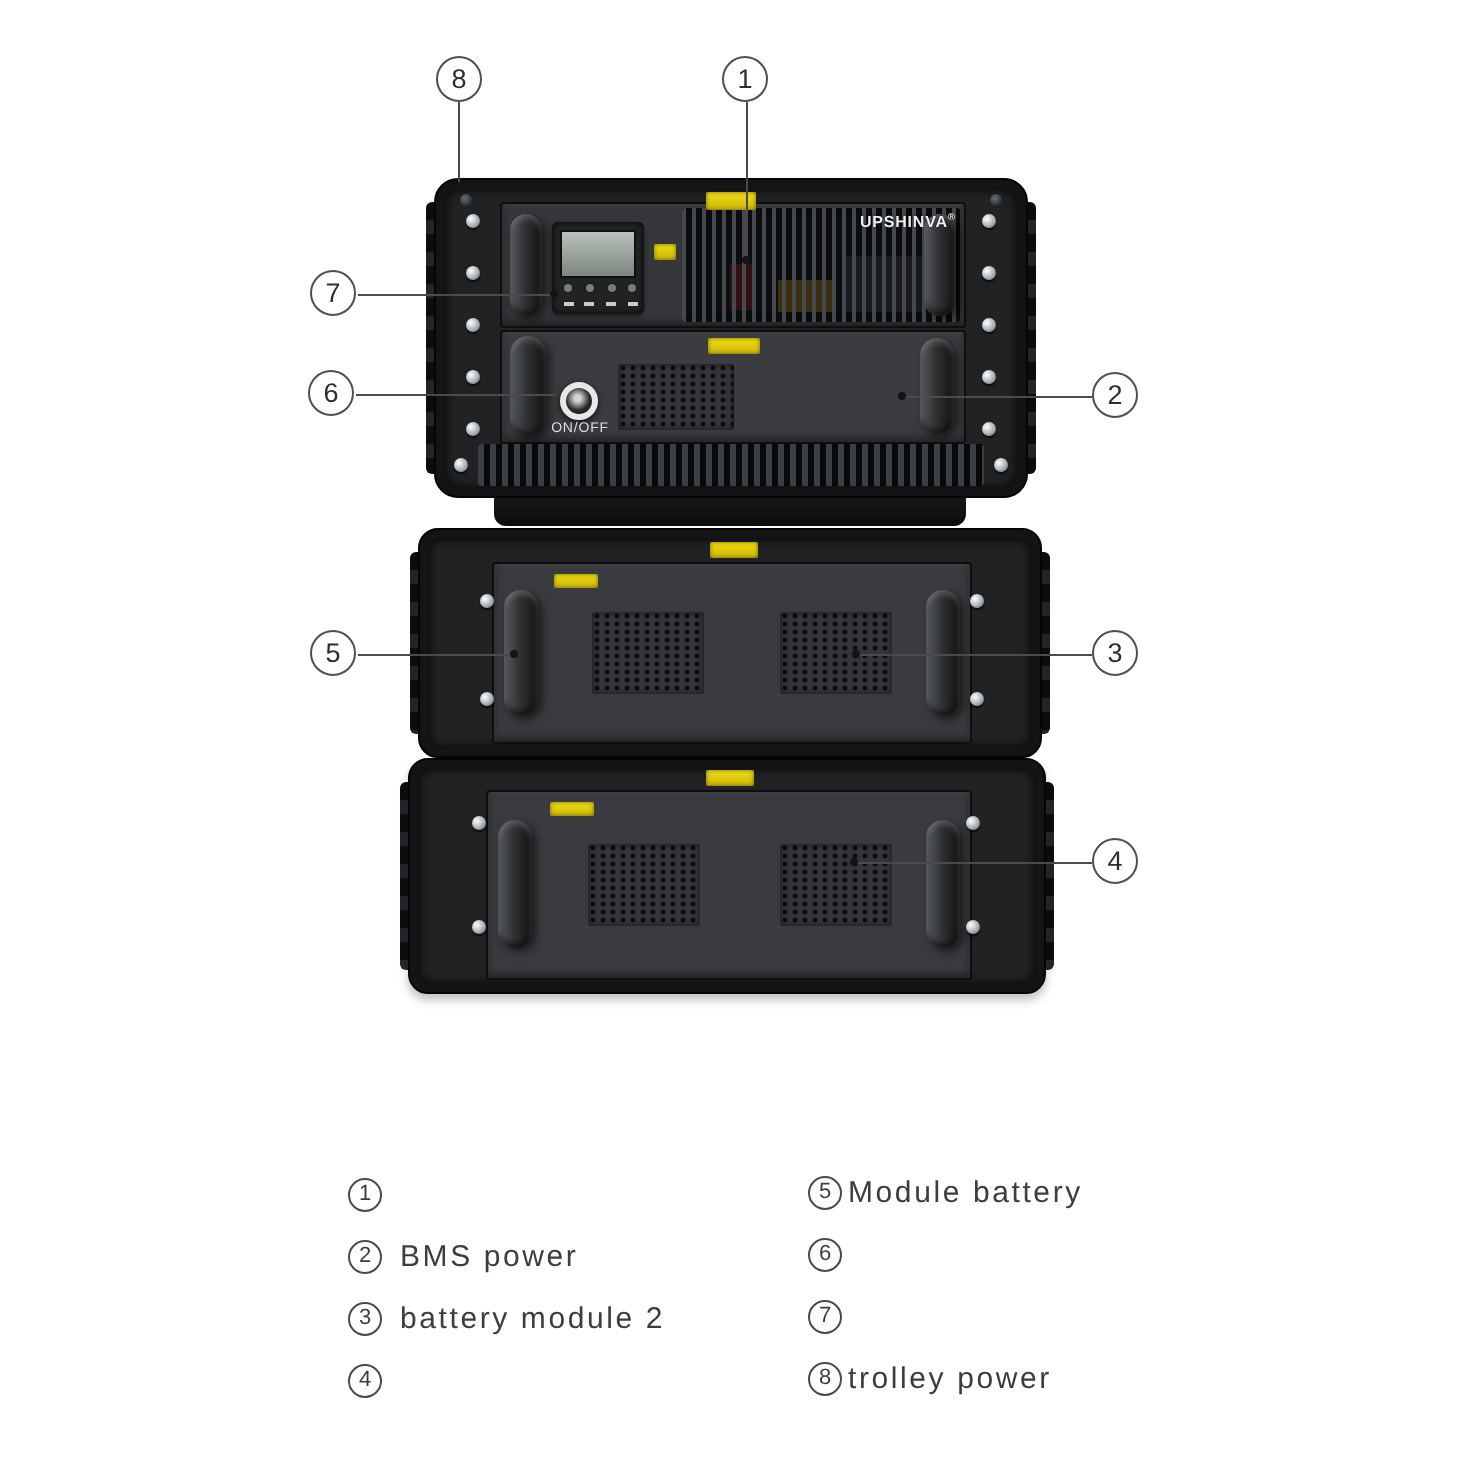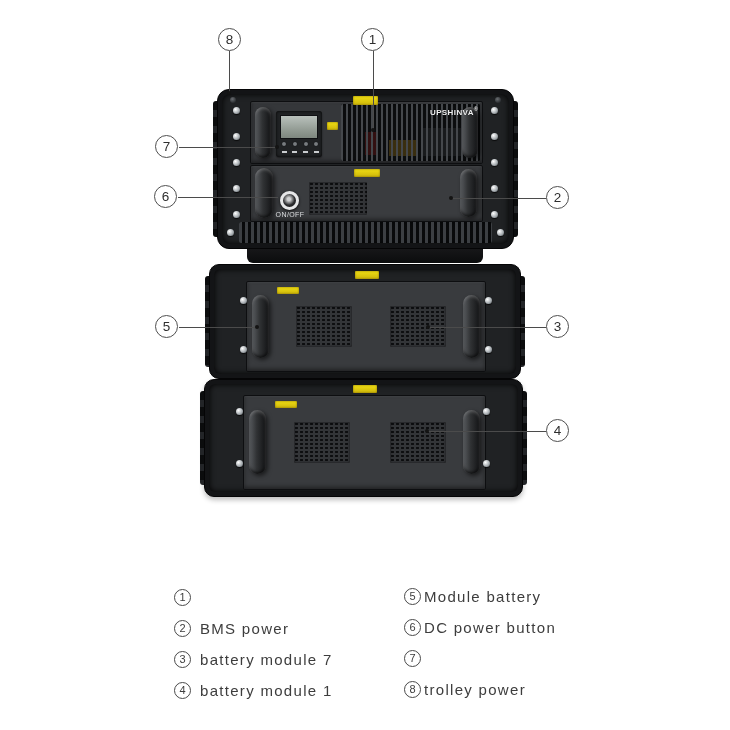--- a/index.html
+++ b/index.html
@@ -236,36 +236,34 @@
   <div class="legend-col" style="left:174px;top:588px;">
     <div class="legend-row">
       <span class="lnum gap-wide">1</span>
     </div>
     <div class="legend-row">
       <span class="lnum gap-wide">2</span>
       <span>BMS power</span>
     </div>
     <div class="legend-row">
       <span class="lnum gap-wide">3</span>
-      <span>battery module 7</span>
+      <span>battery module 2</span>
     </div>
     <div class="legend-row">
       <span class="lnum gap-wide">4</span>
-      <span>battery module 1</span>
     </div>
   </div>
 
   <div class="legend-col" style="left:404px;top:587px;">
     <div class="legend-row">
       <span class="lnum gap-tight">5</span>
       <span>Module battery</span>
     </div>
     <div class="legend-row">
       <span class="lnum gap-tight">6</span>
-      <span>DC power button</span>
     </div>
     <div class="legend-row">
       <span class="lnum gap-tight">7</span>
     </div>
     <div class="legend-row">
       <span class="lnum gap-tight">8</span>
       <span>trolley power</span>
     </div>
   </div>
 

